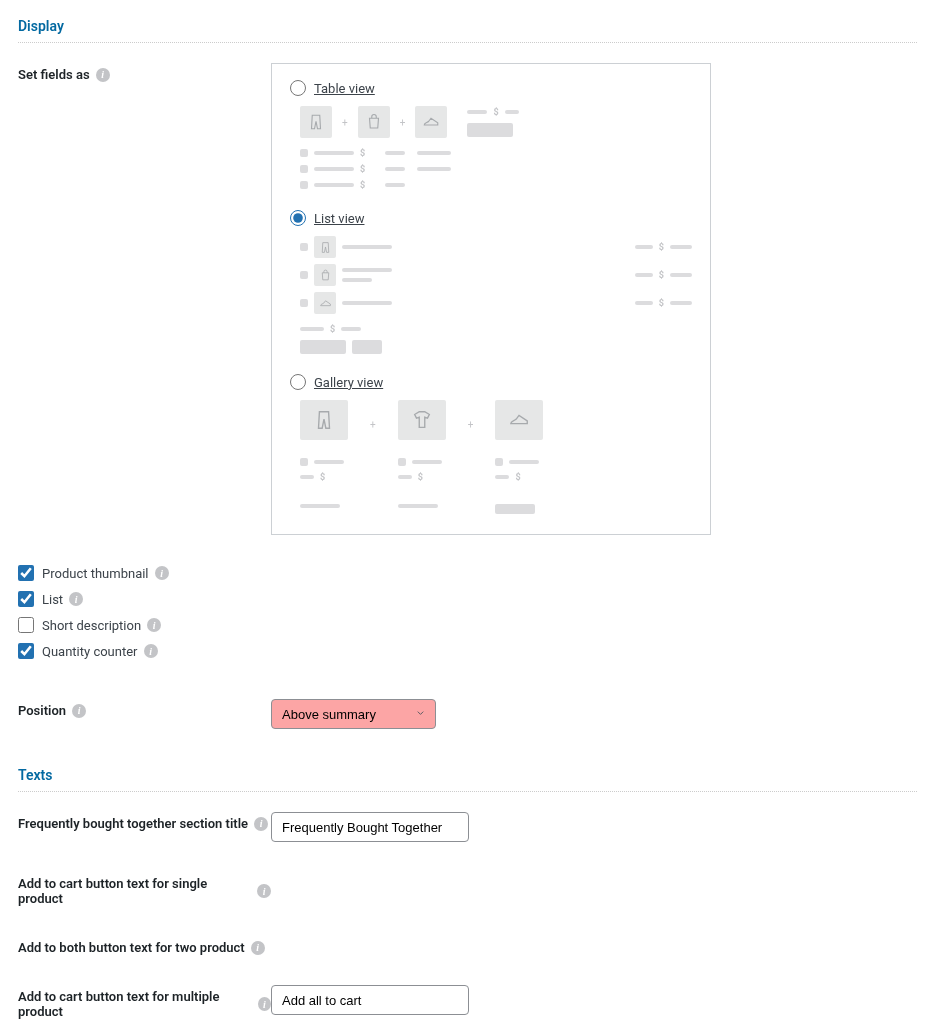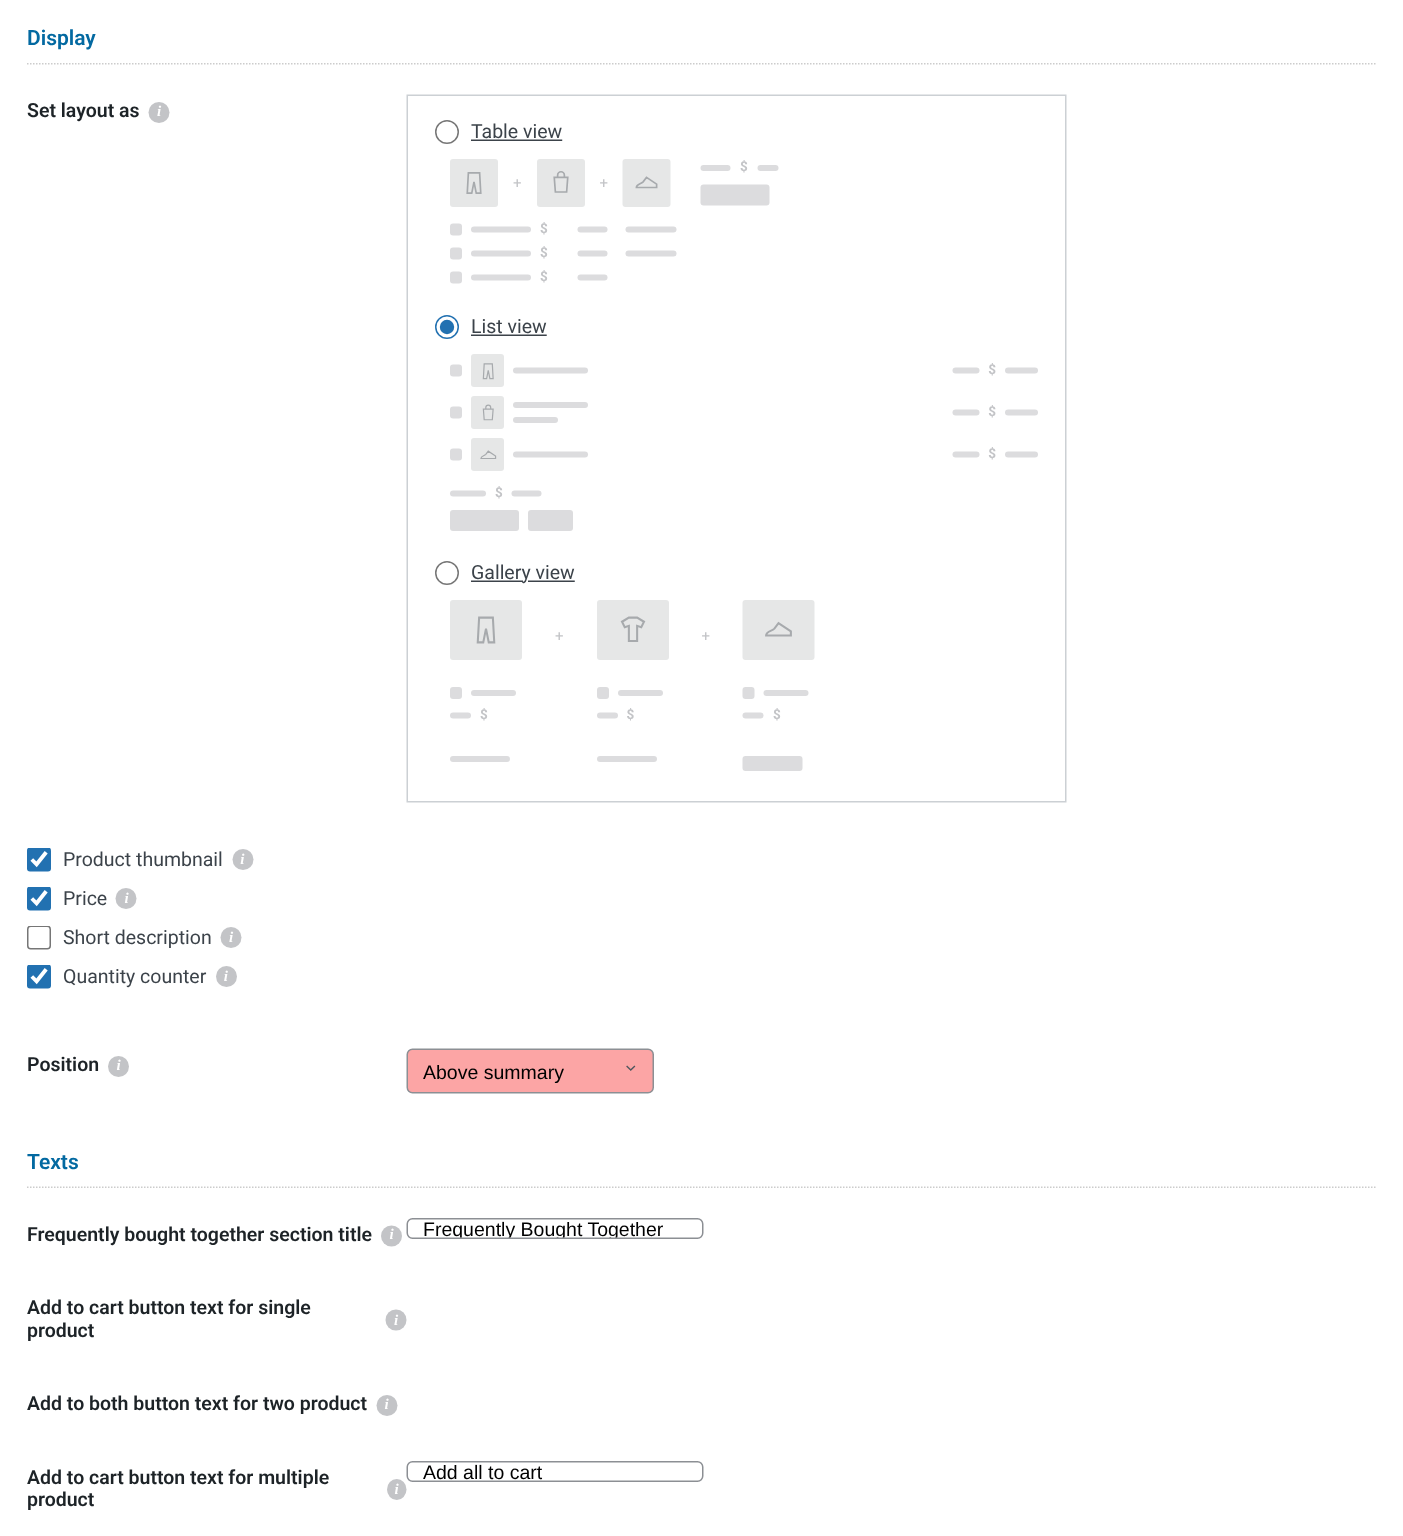--- a/index.html
+++ b/index.html
@@ -14,21 +14,21 @@
 .radio-row input[type="radio"] { width: 16px; height: 16px; accent-color: #2271b1; }
 .radio-row label { font-size: 13px; color: #3c434a; cursor: pointer; text-decoration: underline; }
 .layout-panel { border: 1px solid #ccd0d4; padding: 16px 18px; max-width: 440px; }
 .preview-block { margin: 6px 0 20px 10px; }
 .checkbox-row { display: flex; align-items: center; gap: 8px; margin-bottom: 10px; }
 .checkbox-row input[type="checkbox"] { width: 16px; height: 16px; accent-color: #2271b1; border-radius: 3px; }
 .checkbox-row label { font-size: 13px; color: #3c434a; cursor: pointer; display: flex; align-items: center; gap: 6px; }
 .select-input { position: relative; display: inline-block; }
 .select-input select { appearance: none; -webkit-appearance: none; border: 1px solid #8c8f94; border-radius: 4px; padding: 5px 32px 5px 10px; font-size: 13px; background: #fca5a5; min-width: 165px; height: 30px; cursor: pointer; }
 .select-chevron { position: absolute; right: 10px; top: 50%; transform: translateY(-50%); pointer-events: none; color: #50575e; }
-.text-input { border: 1px solid #8c8f94; border-radius: 4px; padding: 4px 10px; font-size: 13px; height: 14px; min-width: 128px; }
+.text-input { border: 1px solid #8c8f94; border-radius: 4px; padding: 4px 10px; font-size: 13px; height: 30px; min-width: 128px; }
 .text-input.wide { min-width: 150px; }
 
 .sk { background: #dcdcde; border-radius: 2px; }
 .sk-flex { display: flex; align-items: center; gap: 6px; }
 .sk-col { display: flex; flex-direction: column; gap: 6px; }
 .thumb { width: 32px; height: 32px; background: #e6e7e7; display:flex; align-items:center; justify-content:center; border-radius: 2px; }
 .thumb svg { stroke: #a7aaad; fill: none; stroke-width: 1.5; }
 .thumb-lg { width: 48px; height: 40px; background: #e6e7e7; display:flex; align-items:center; justify-content:center; border-radius: 2px; }
 .thumb-lg svg { stroke: #a7aaad; fill: none; stroke-width: 1.5; }
 .plus { color: #c3c4c7; font-size: 10px; padding: 0 4px; }
@@ -38,21 +38,21 @@
 .gallery-item { width: 48px; }
 .gallery-item .thumb-lg { width: 48px; height: 40px; margin-bottom: 8px; }
 </style>
 </head>
 <body>
 
 <h2 class="section-title">Display</h2>
 
 <div class="form-row">
   <div class="form-label">
-    <span>Set layout as</span>
+    <span>Set fields as</span>
     <span class="info-icon"></span>
   </div>
   <div class="form-control">
     <div class="layout-panel">
 
       <div class="radio-row">
         <input type="radio" name="layout" id="r-table" style="">
         <label for="r-table">Table view</label>
       </div>
       <div class="preview-block">
@@ -255,21 +255,21 @@
     <div class="checkbox-row">
       <input type="checkbox" id="cb-thumb" checked="" style="">
       <label for="cb-thumb">
           <span>Product thumbnail</span>
           <span class="info-icon"></span>
         </label>
     </div>
     <div class="checkbox-row">
       <input type="checkbox" id="cb-price" checked="" style="">
       <label for="cb-price">
-          <span>Price</span>
+          <span>List</span>
           <span class="info-icon"></span>
         </label>
     </div>
     <div class="checkbox-row">
       <input type="checkbox" id="cb-desc" style="">
       <label for="cb-desc">
           <span>Short description</span>
           <span class="info-icon"></span>
         </label>
     </div>

